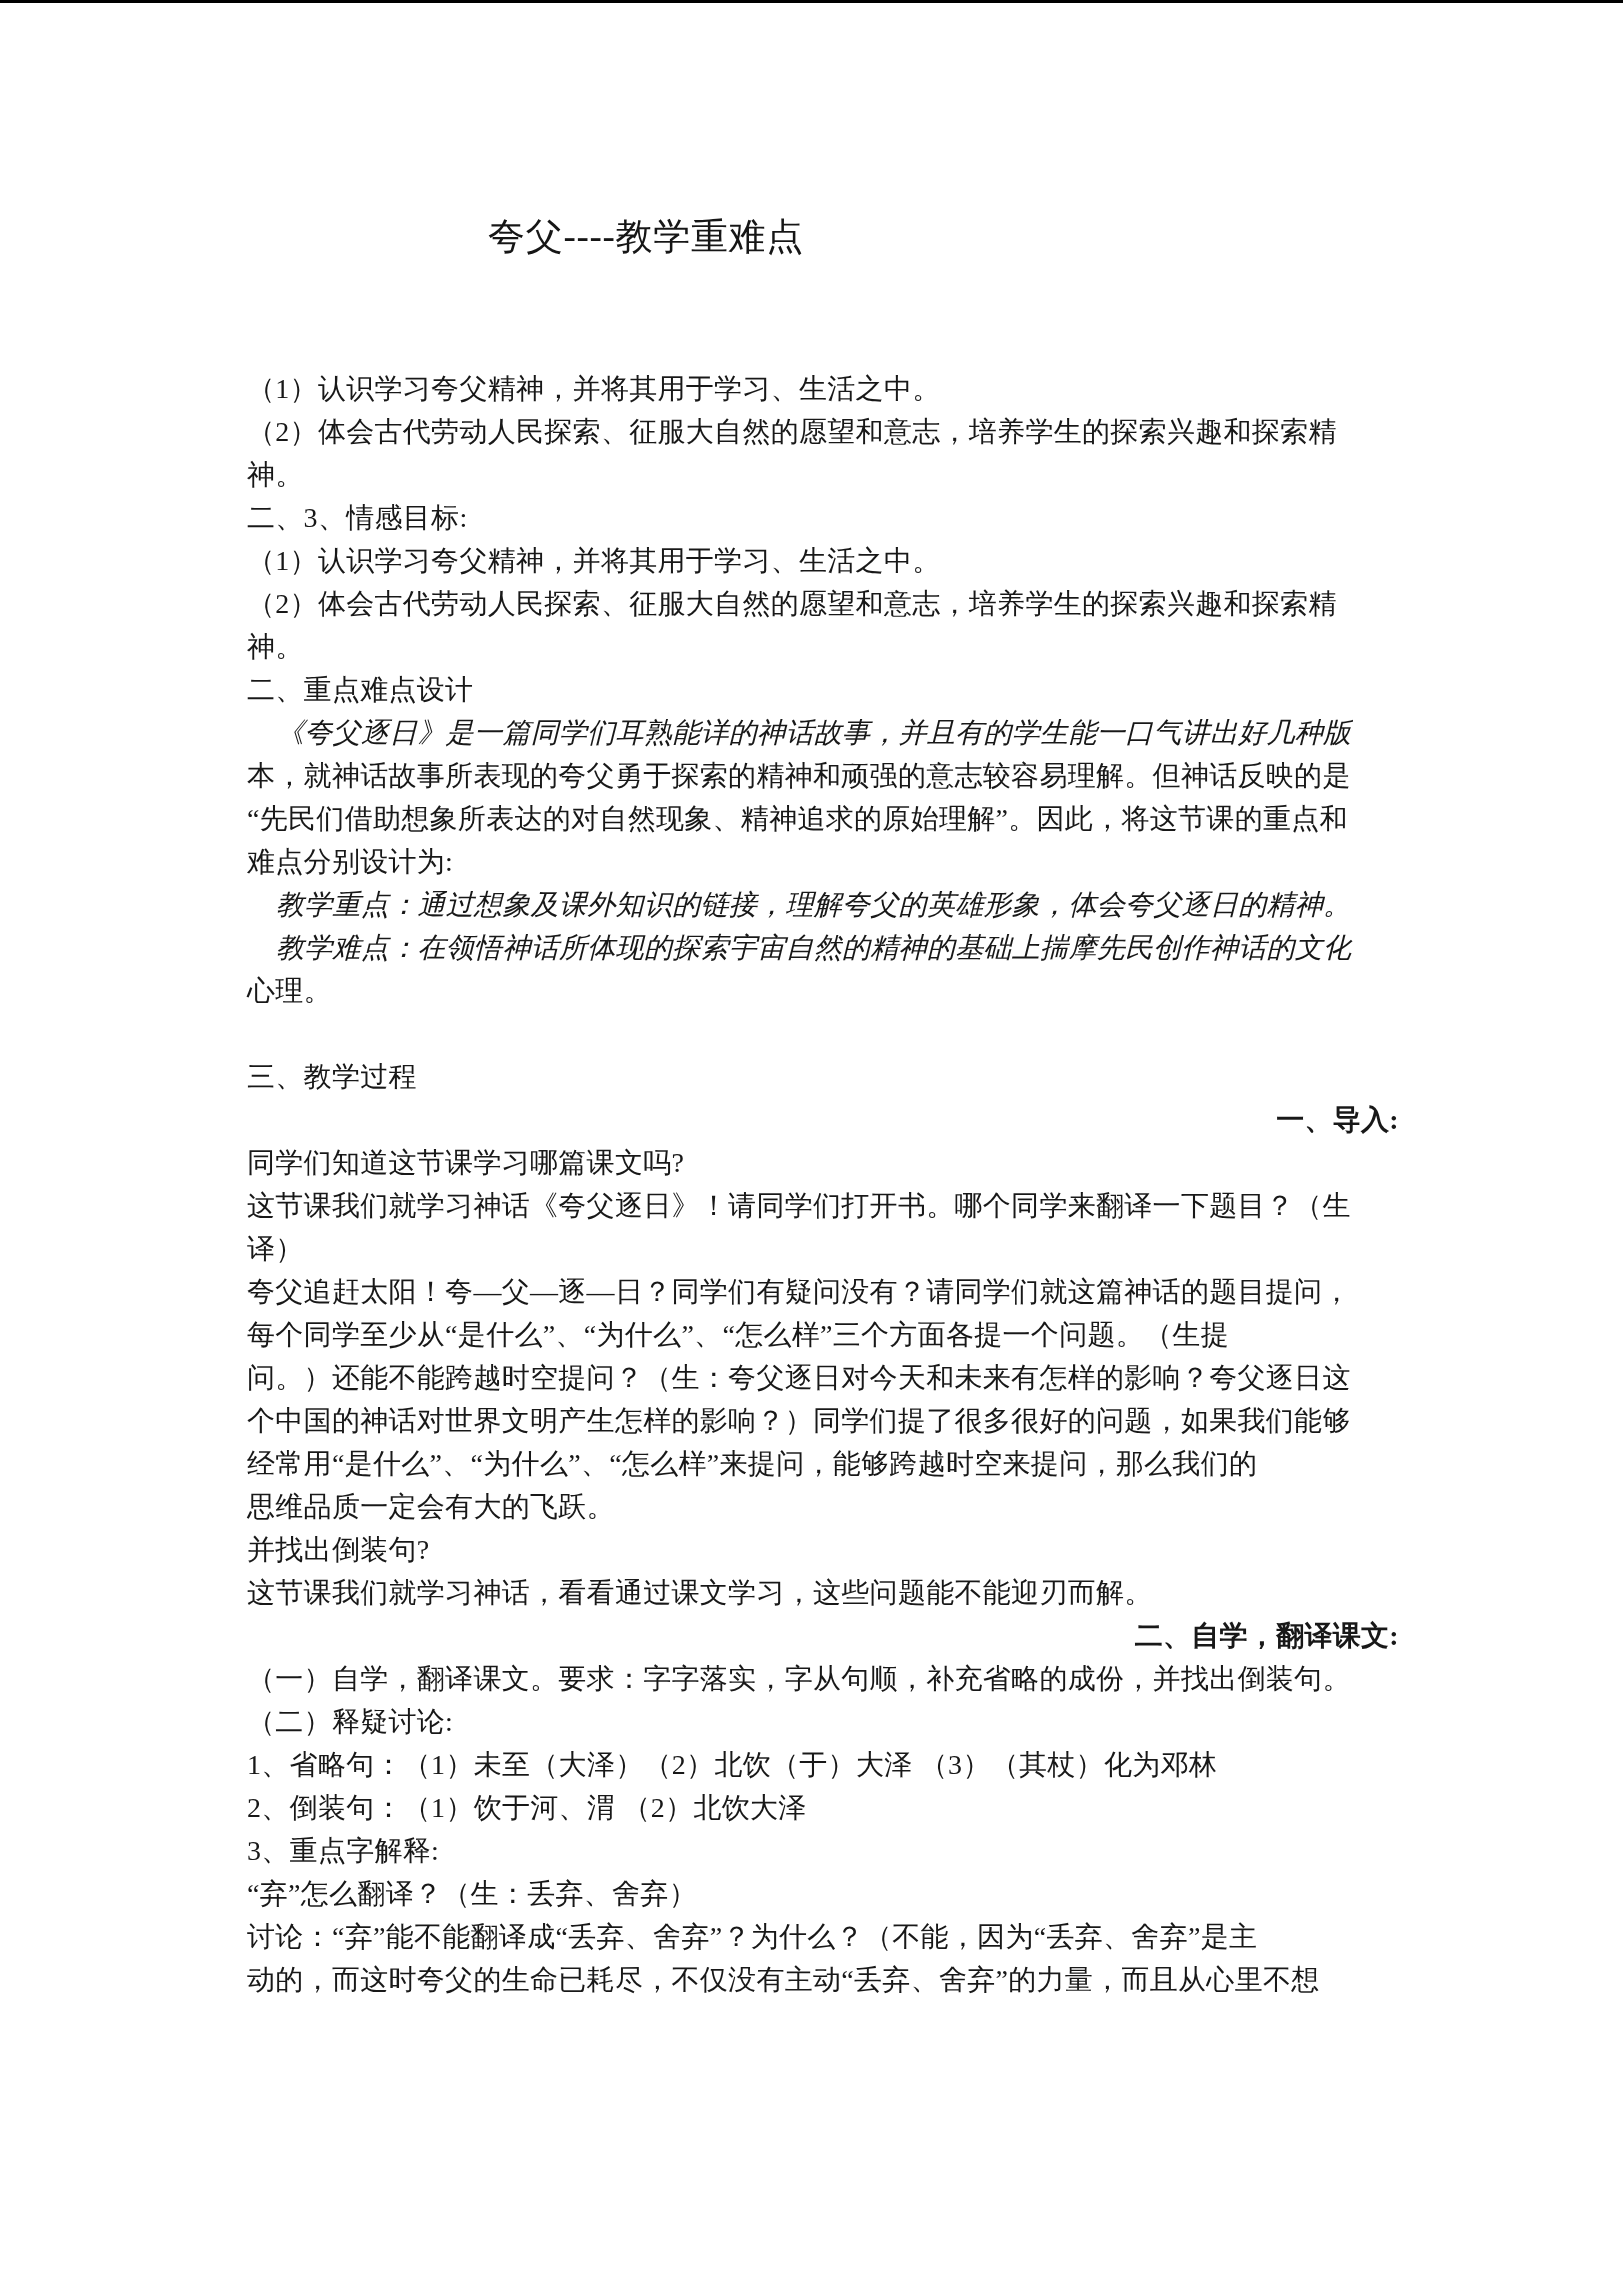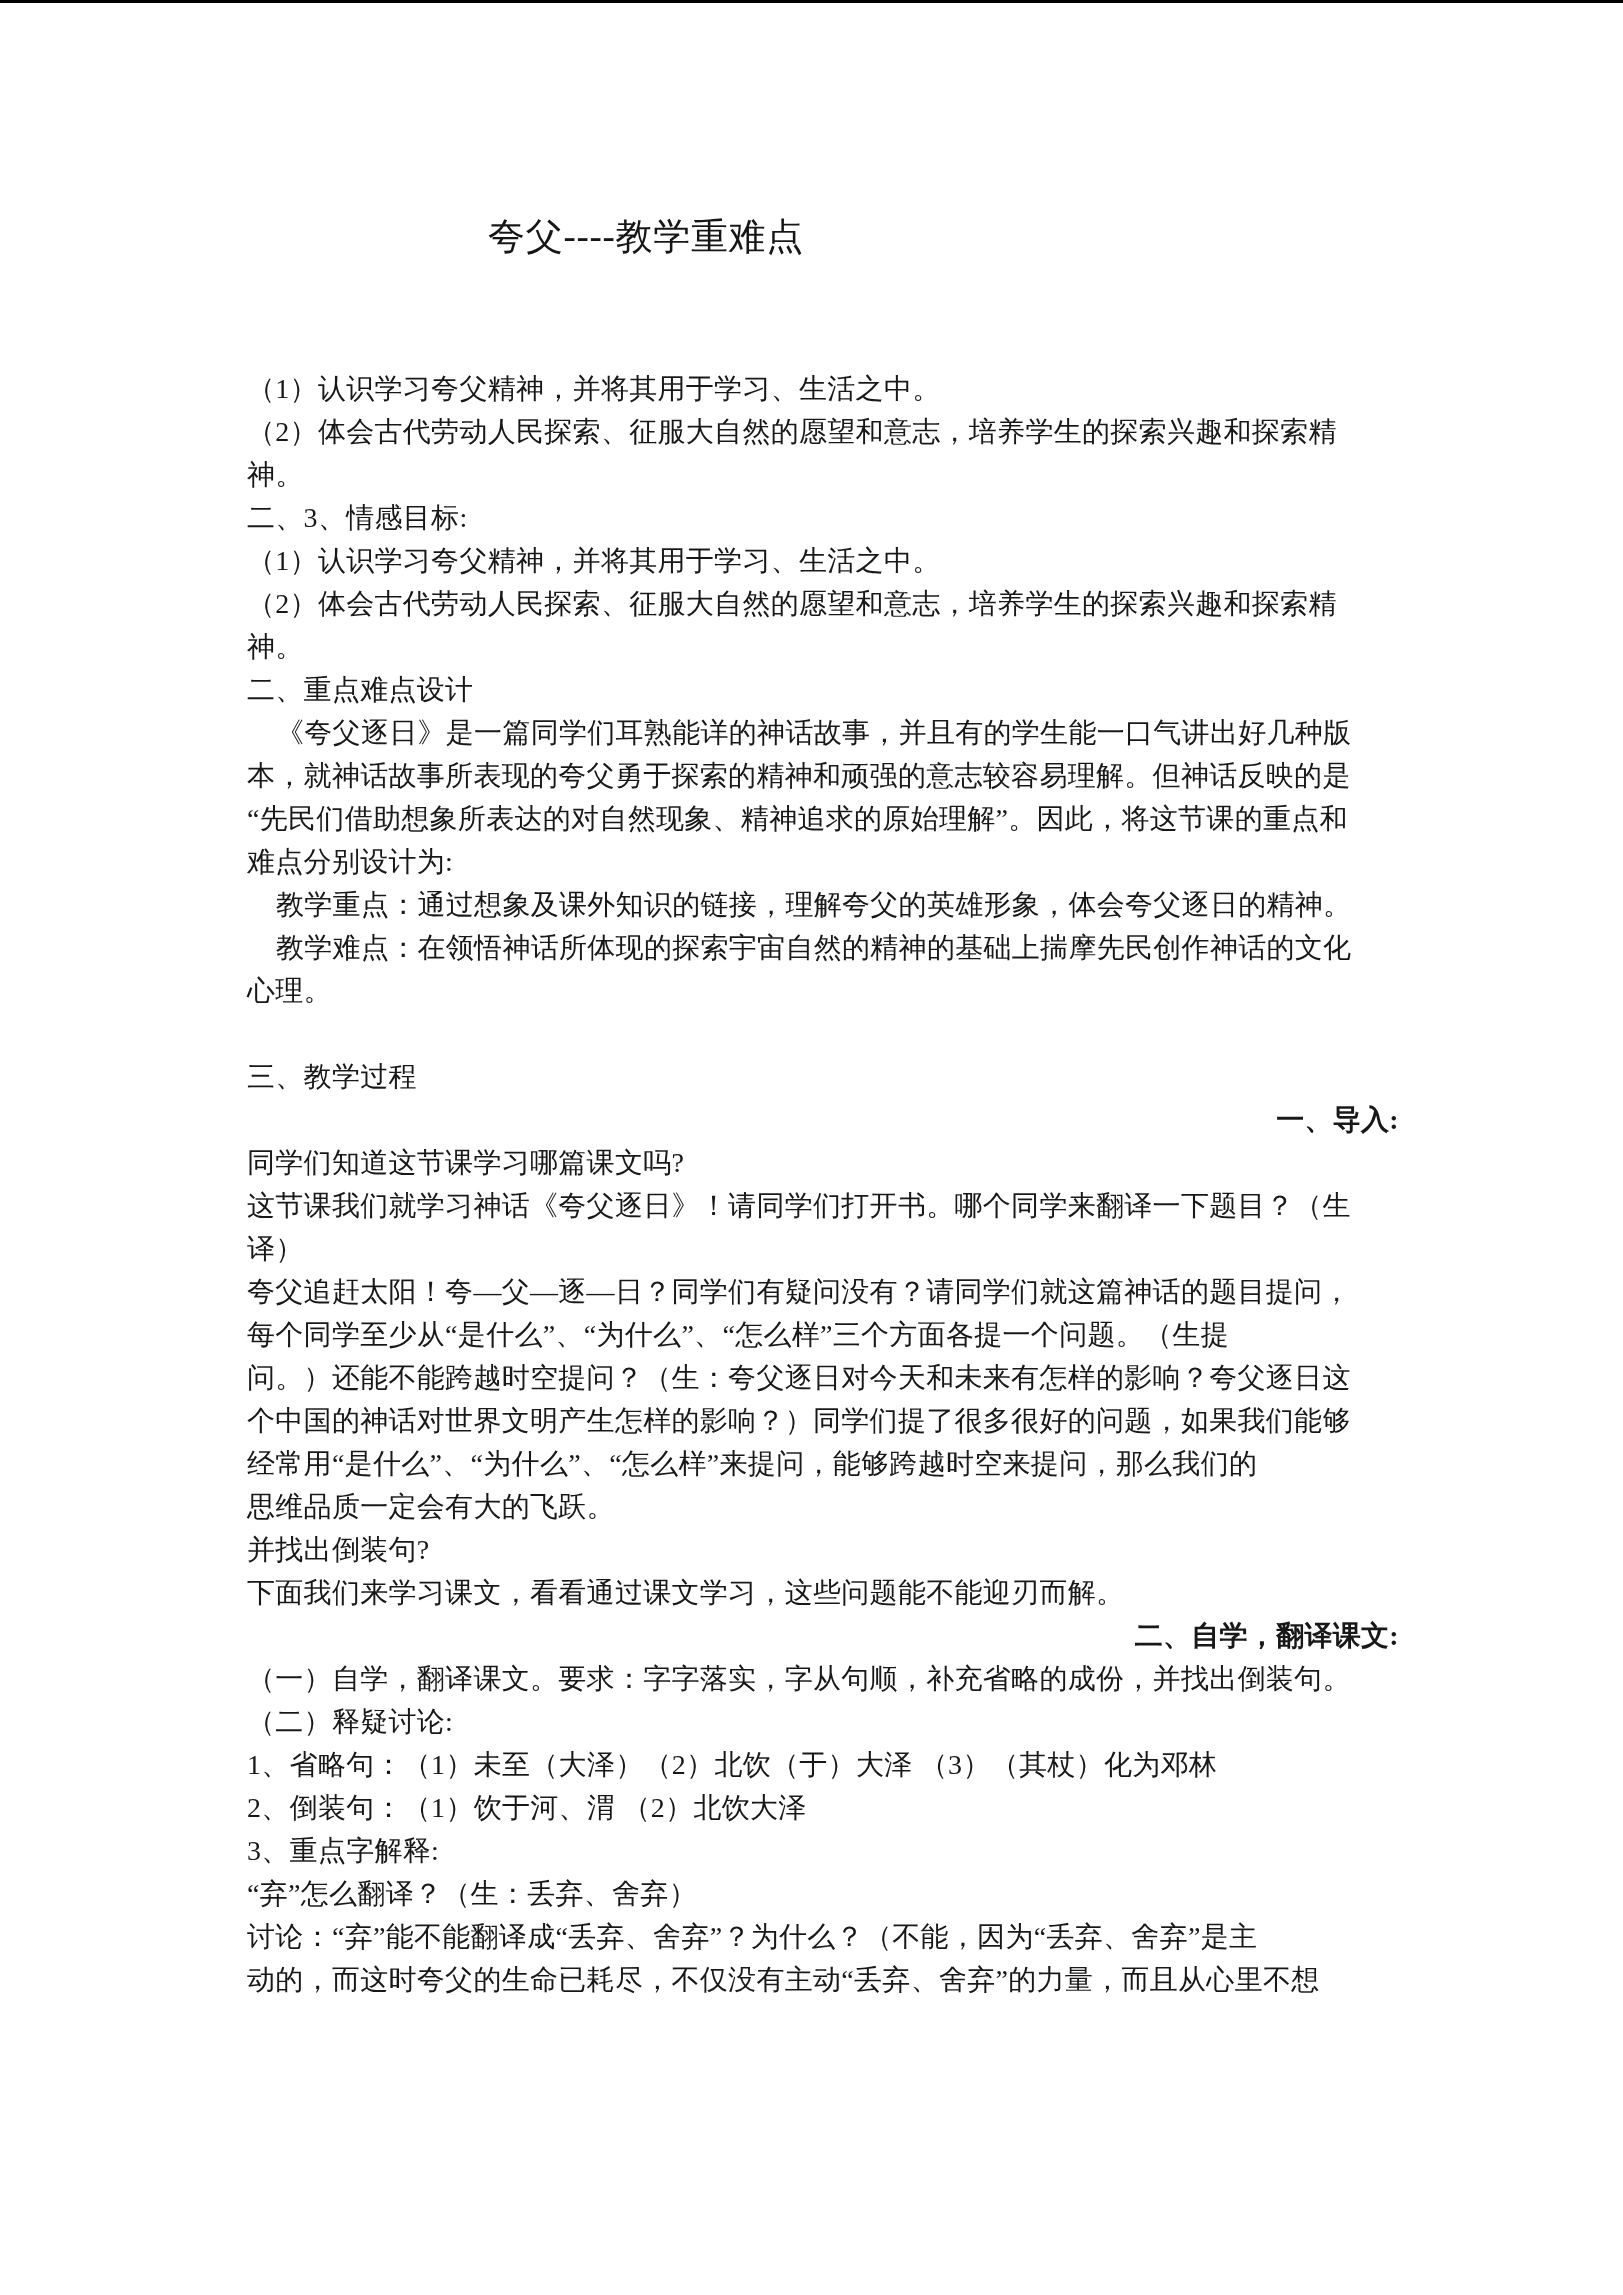--- a/index.html
+++ b/index.html
@@ -41,21 +41,21 @@
     font-size: 28px;
     color: #181818;
   }
   .line {
     height: 43px;
     line-height: 43px;
     white-space: nowrap;
     letter-spacing: 0.3px;
   }
   .line.bold { font-weight: bold; text-align: right; }
-  .line.indent { padding-left: 29px; }
+  .line.indent { padding-left: 29px; font-style: italic; }
 </style>
 </head>
 <body>
 
 <div class="page">
   <div class="top-edge-bar"></div>
   <div class="doc-title">夸父----教学重难点</div>
   <div class="text-lines">
       <div class="line">（1）认识学习夸父精神，并将其用于学习、生活之中。</div>
       <div class="line">（2）体会古代劳动人民探索、征服大自然的愿望和意志，培养学生的探索兴趣和探索精</div>
@@ -78,21 +78,21 @@
       <div class="line">同学们知道这节课学习哪篇课文吗?</div>
       <div class="line">这节课我们就学习神话《夸父逐日》！请同学们打开书。哪个同学来翻译一下题目？（生</div>
       <div class="line">译）</div>
       <div class="line">夸父追赶太阳！夸—父—逐—日？同学们有疑问没有？请同学们就这篇神话的题目提问，</div>
       <div class="line">每个同学至少从“是什么”、“为什么”、“怎么样”三个方面各提一个问题。（生提</div>
       <div class="line">问。）还能不能跨越时空提问？（生：夸父逐日对今天和未来有怎样的影响？夸父逐日这</div>
       <div class="line">个中国的神话对世界文明产生怎样的影响？）同学们提了很多很好的问题，如果我们能够</div>
       <div class="line">经常用“是什么”、“为什么”、“怎么样”来提问，能够跨越时空来提问，那么我们的</div>
       <div class="line">思维品质一定会有大的飞跃。</div>
       <div class="line">并找出倒装句?</div>
-      <div class="line">下面我们来学习课文，看看通过课文学习，这些问题能不能迎刃而解。</div>
+      <div class="line">这节课我们就学习神话，看看通过课文学习，这些问题能不能迎刃而解。</div>
       <div class="line bold">二、自学，翻译课文:</div>
       <div class="line">（一）自学，翻译课文。要求：字字落实，字从句顺，补充省略的成份，并找出倒装句。</div>
       <div class="line">（二）释疑讨论:</div>
       <div class="line">1、省略句：（1）未至（大泽）（2）北饮（于）大泽 （3）（其杖）化为邓林</div>
       <div class="line">2、倒装句：（1）饮于河、渭 （2）北饮大泽</div>
       <div class="line">3、重点字解释:</div>
       <div class="line">“弃”怎么翻译？（生：丢弃、舍弃）</div>
       <div class="line">讨论：“弃”能不能翻译成“丢弃、舍弃”？为什么？（不能，因为“丢弃、舍弃”是主</div>
       <div class="line">动的，而这时夸父的生命已耗尽，不仅没有主动“丢弃、舍弃”的力量，而且从心里不想</div>
     </div>

